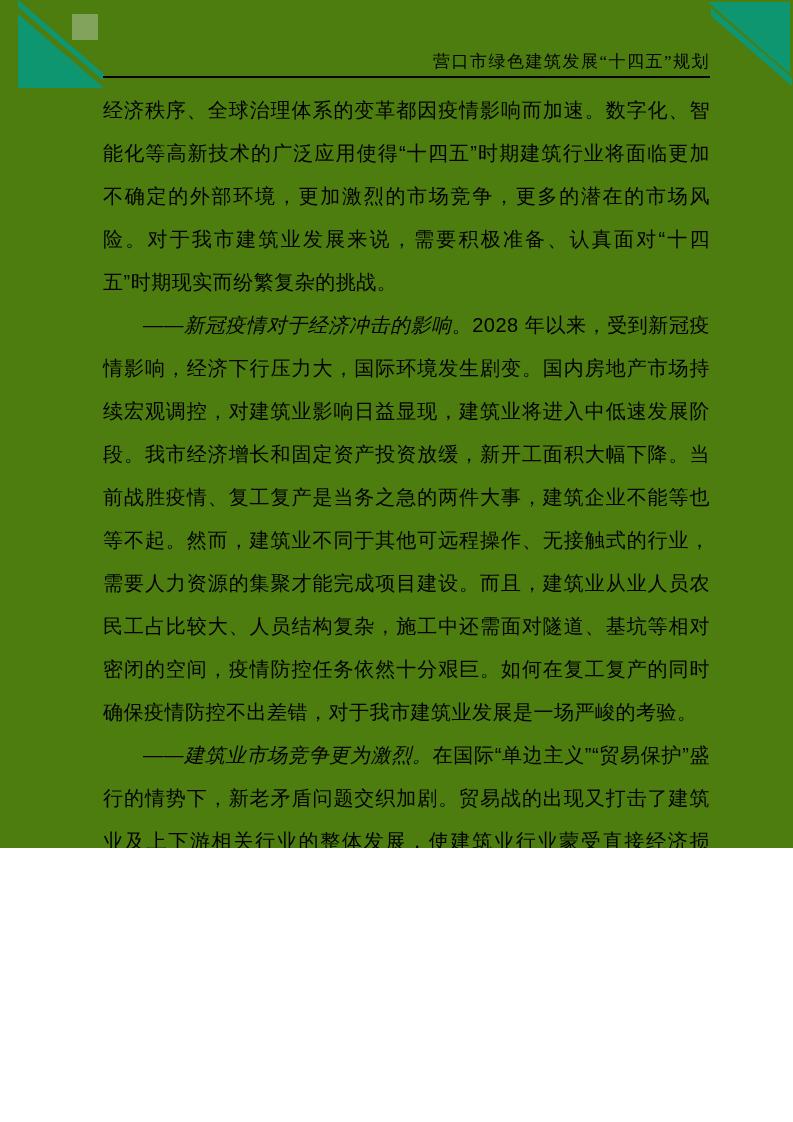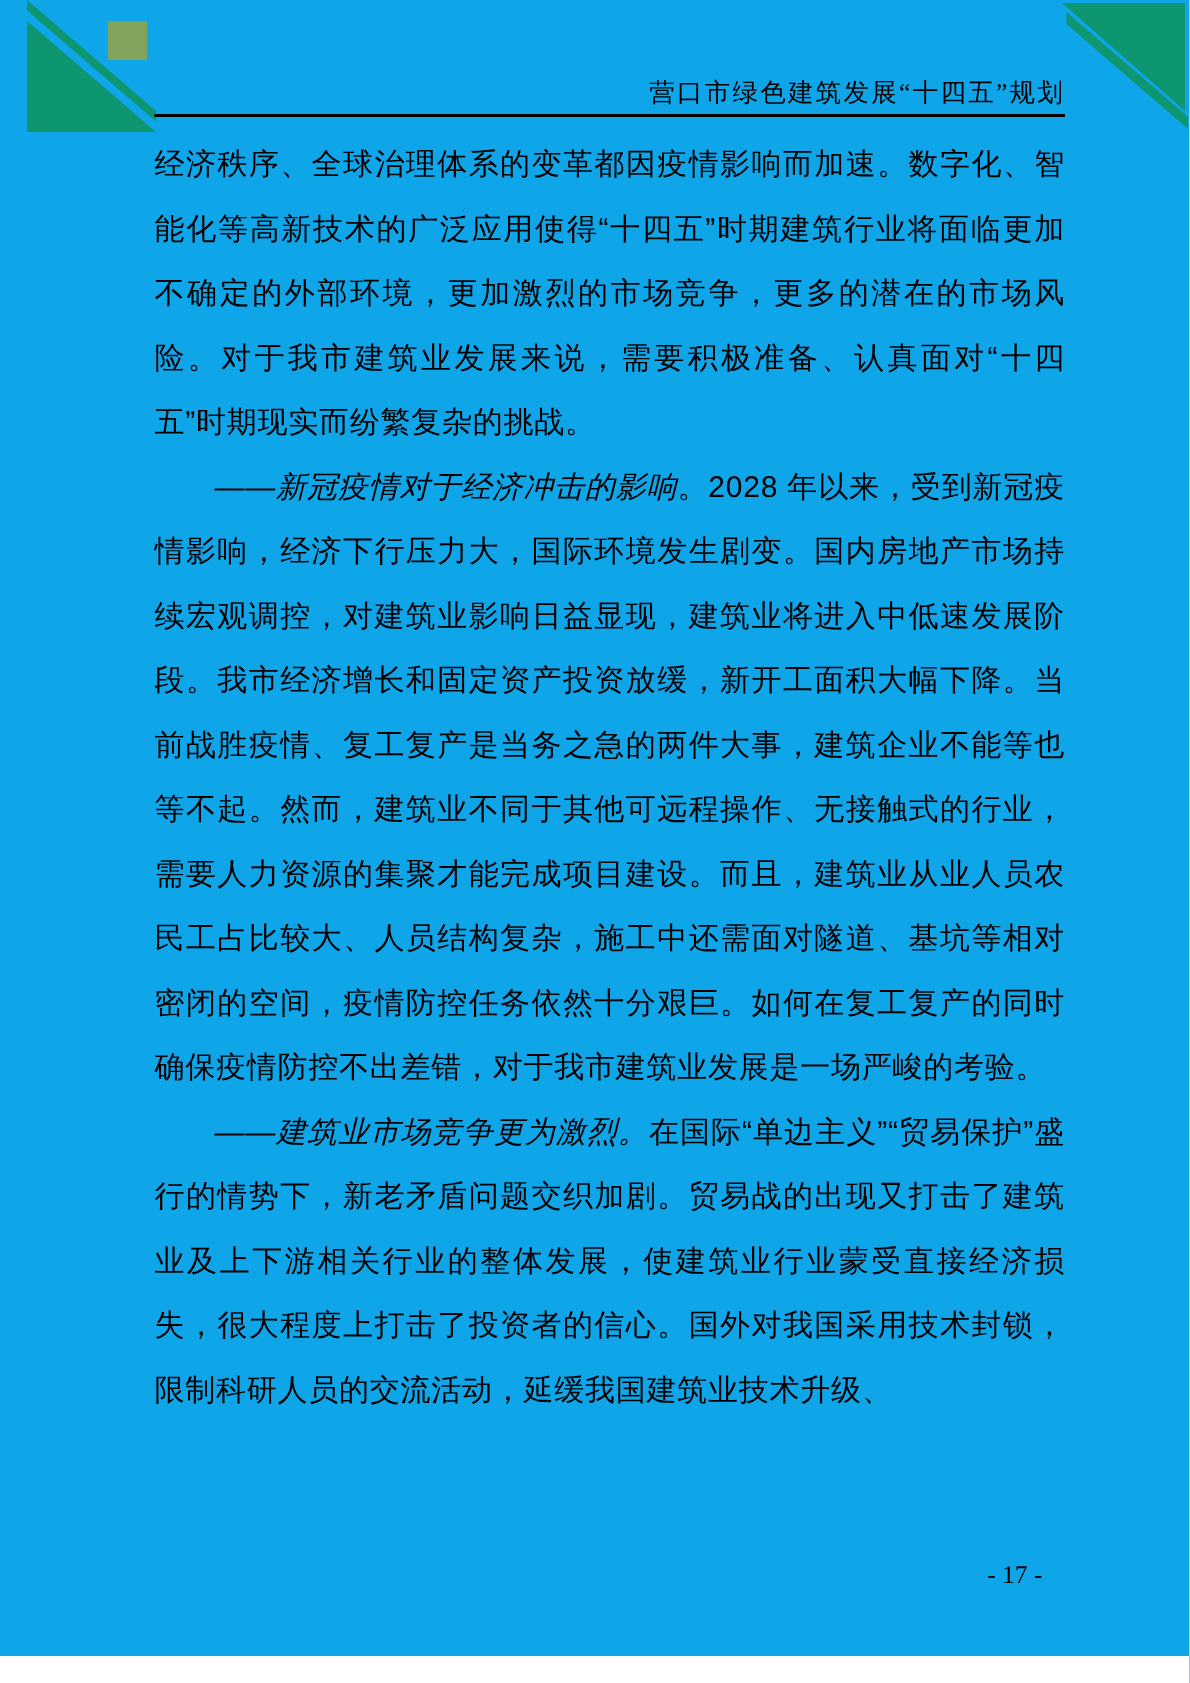--- a/index.html
+++ b/index.html
@@ -3,22 +3,22 @@
 <meta charset="utf-8">
 <style>
   html, body {
     margin: 0;
     padding: 0;
     background: #ffffff;
   }
   .page {
     position: relative;
     width: 793px;
-    height: 1104px;
-    background: #0ea5e9;
+    height: 848px;
+    background: #4d7c0f;
     overflow: hidden;
     font-family: "Liberation Sans", "DejaVu Sans", sans-serif;
     color: #000000;
   }
   .corner {
     position: absolute;
     top: 0;
     width: 110px;
     height: 92px;
   }

